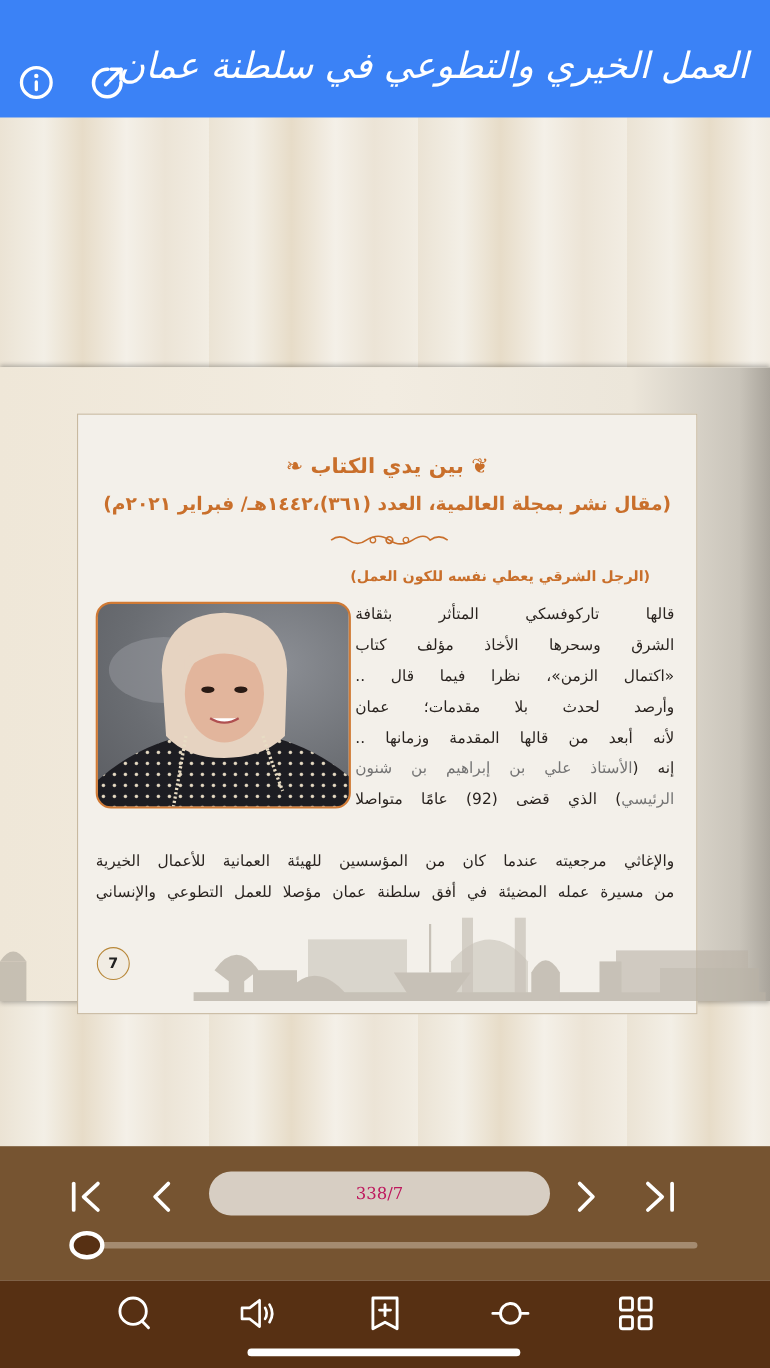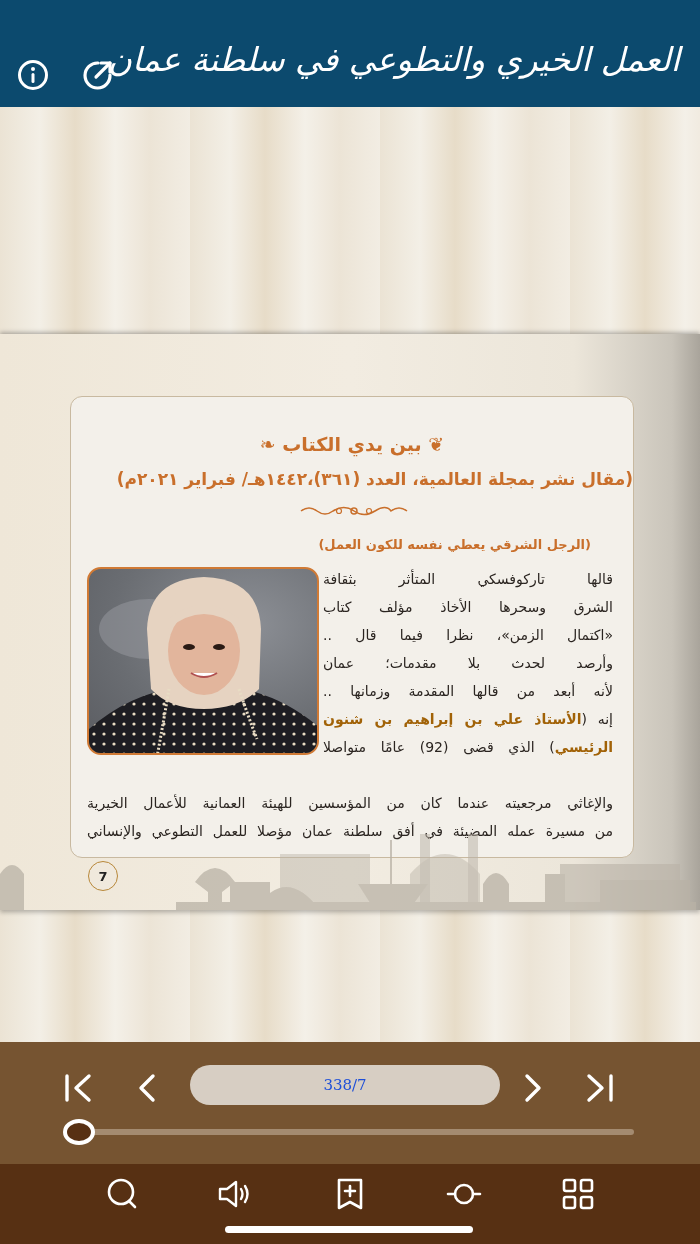--- a/index.html
+++ b/index.html
@@ -5,21 +5,21 @@
   * { box-sizing: border-box; margin: 0; padding: 0; }
   html, body { width: 700px; height: 1244px; overflow: hidden; }
   body {
     position: relative;
     font-family: "DejaVu Sans", sans-serif;
     background: #efe8dc;
   }
   
   .header {
     position: absolute; left: 0; top: 0; width: 700px; height: 107px;
-    background: #0c4a6e;
+    background: #3b82f6;
   }
   .header .icon-btn {
     position: absolute; top: 58px; width: 34px; height: 34px;
     display: flex; align-items: center; justify-content: center;
   }
   .header .title {
     position: absolute; right: 20px; top: 40px;
     color: #fff; font-family: "DejaVu Serif", serif; font-style: italic;
     font-size: 33px; direction: rtl; white-space: nowrap; letter-spacing: -1px;
   }
@@ -29,50 +29,50 @@
     background: repeating-linear-gradient(90deg,
       #ebe3d4 0px, #f3efe6 40px, #e7dcc8 75px, #f4f0e8 115px, #ece4d6 150px, #f2ede3 190px);
   }
   
   .page {
     position: absolute; left: 0; top: 334px; width: 700px; height: 576px;
     background: linear-gradient(90deg, #efe7d8 0%, #f2ece1 50%, #ece6da 82%, #c9c4ba 96%, #a9a49b 100%);
     box-shadow: 0 -2px 4px rgba(0,0,0,0.25), 0 3px 4px rgba(0,0,0,0.2);
   }
   .card {
-    position: absolute; left: 70px; top: 42px; width: 564px; height: 462px;
+    position: absolute; left: 70px; top: 42px; width: 564px; height: 546px;
     background: #f3f0ea;
-    border: 1.5px solid #c8b9a0; border-radius: 12px; margin-top: 20px;
+    border: 1.5px solid #c8b9a0; border-radius: 0;
   }
   .card .heading {
     position: absolute; left: 0; right: 0; top: 36px; text-align: center;
     color: #c96f2b; font-weight: bold; font-size: 19px; direction: rtl;
   }
   .card .sub {
-    position: absolute; left: 0; right: 0; top: 72px; 
+    position: absolute; left: 0; right: 0; top: 72px; text-align: center;
     color: #c96f2b; font-weight: bold; font-size: 17px; direction: rtl;
   }
   .card .ornament {
     position: absolute; left: 228px; top: 106px; width: 110px; height: 16px;
   }
   .card .quote-title {
     position: absolute; right: 42px; top: 140px;
     color: #c96f2b; font-weight: bold; font-size: 13px; direction: rtl;
   }
   .photo {
     position: absolute; left: 16px; top: 170px; width: 232px; height: 188px;
     border: 2.5px solid #d07a35; border-radius: 14px; overflow: hidden;
     background: radial-gradient(ellipse at 70% 30%, #8c8f95, #6a6d72 60%, #5a5c61);
   }
   .body-text {
     position: absolute; right: 20px; top: 168px; width: 290px;
     direction: rtl; text-align: justify; text-align-last: justify;
     font-size: 14px; line-height: 28px; color: #2a2420;
   }
-  .body-text .hl { color: #a16207; font-weight: bold; }
+  .body-text .hl { color: #737373; font-weight: normal; }
   .wide-text {
     position: absolute; left: 16px; right: 20px; top: 392px;
     direction: rtl; text-align: justify; text-align-last: justify;
     font-size: 14px; line-height: 28px; color: #2a2420;
   }
   .skyline {
     position: absolute; left: 0; bottom: 0; width: 700px; height: 76px;
   }
   .page-num {
     position: absolute; left: 88px; top: 527px; width: 30px; height: 30px;
@@ -84,21 +84,21 @@
   .navbar {
     position: absolute; left: 0; top: 1042px; width: 700px; height: 122px;
     background: #765431;
   }
   .nav-btn { position: absolute; top: 28px; width: 40px; height: 36px;
     display: flex; align-items: center; justify-content: center; }
   .page-pill {
     position: absolute; left: 190px; top: 23px; width: 310px; height: 40px;
     background: #d7cec3; border-radius: 20px;
     display: flex; align-items: center; justify-content: center;
-    font-family: "DejaVu Serif", serif; font-size: 15px; color: #1d4ed8;
+    font-family: "DejaVu Serif", serif; font-size: 15px; color: #be185d;
   }
   .slider-track {
     position: absolute; left: 76px; top: 87px; width: 558px; height: 6px;
     background: #a48b70; border-radius: 3px;
   }
   .slider-thumb {
     position: absolute; left: 63px; top: 77px; width: 32px; height: 26px;
     background: #573013; border: 4px solid #fff; border-radius: 50%;
   }
   

